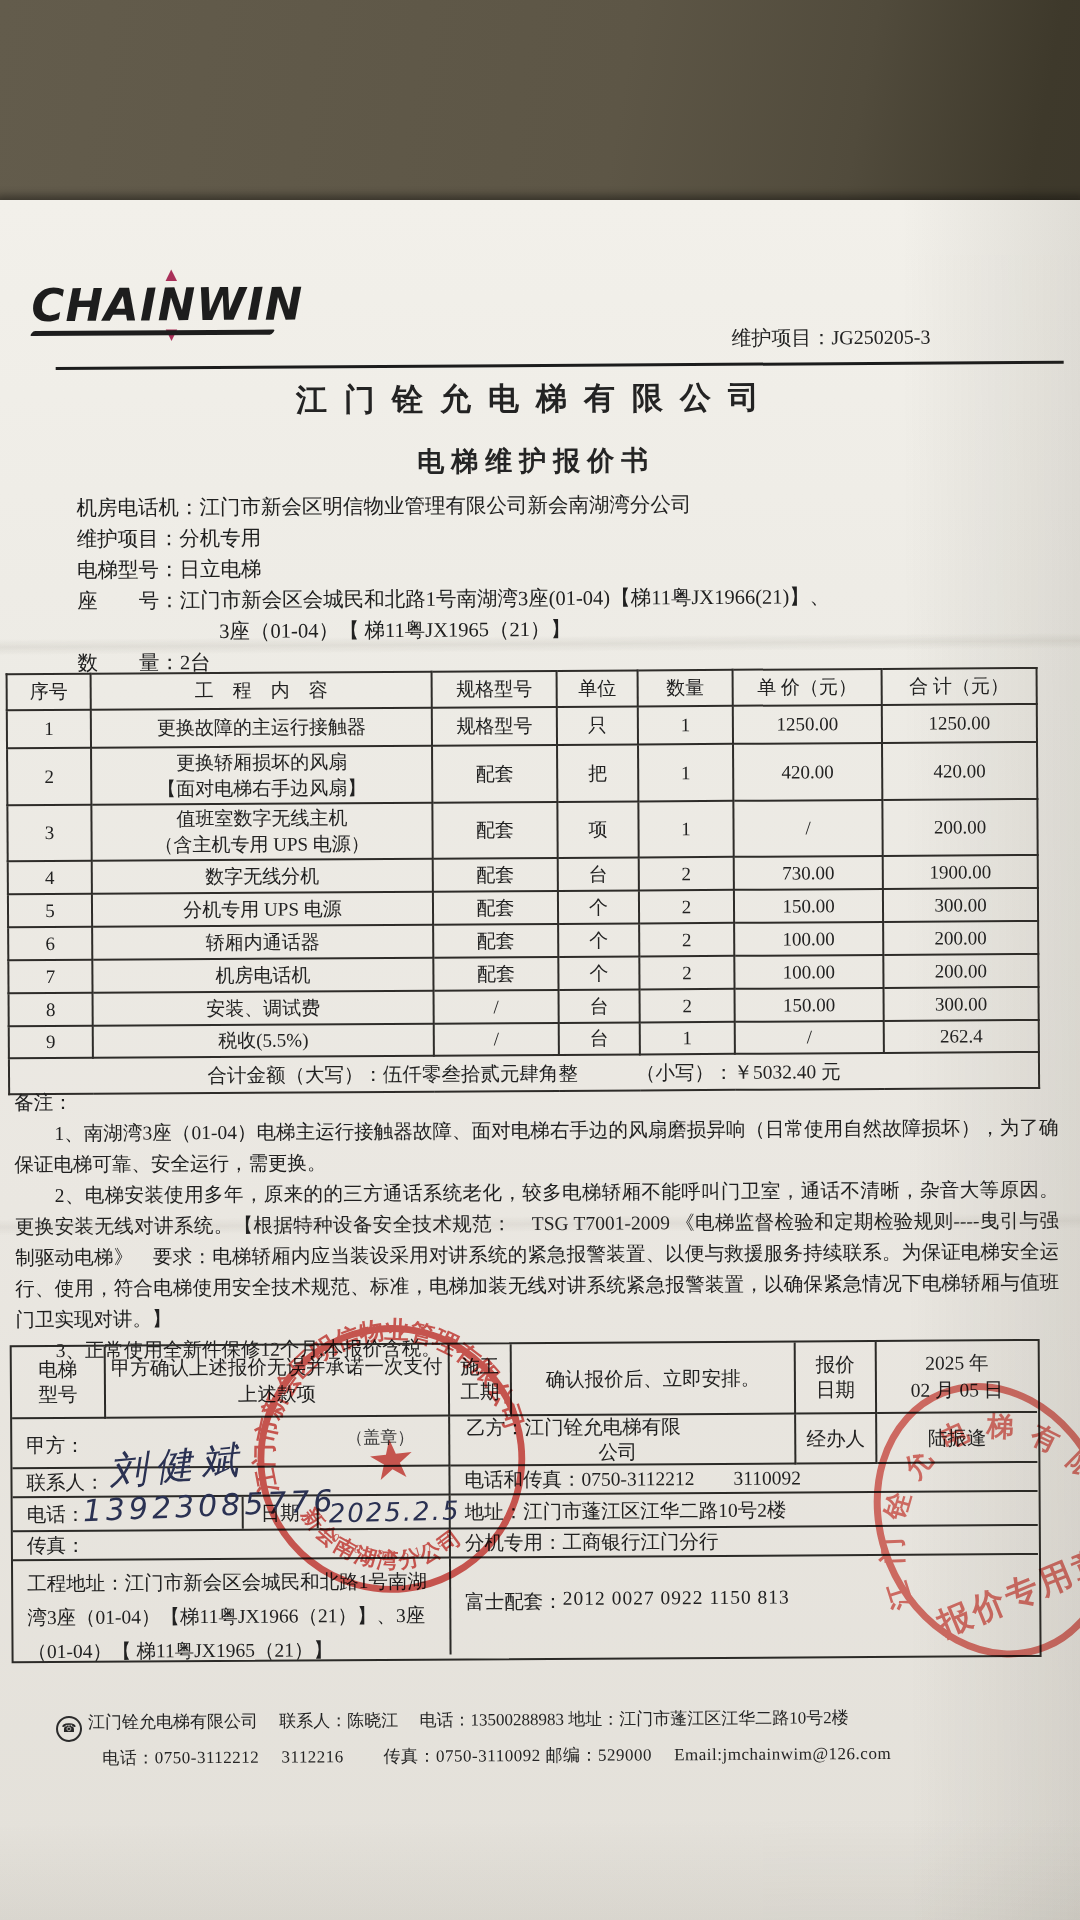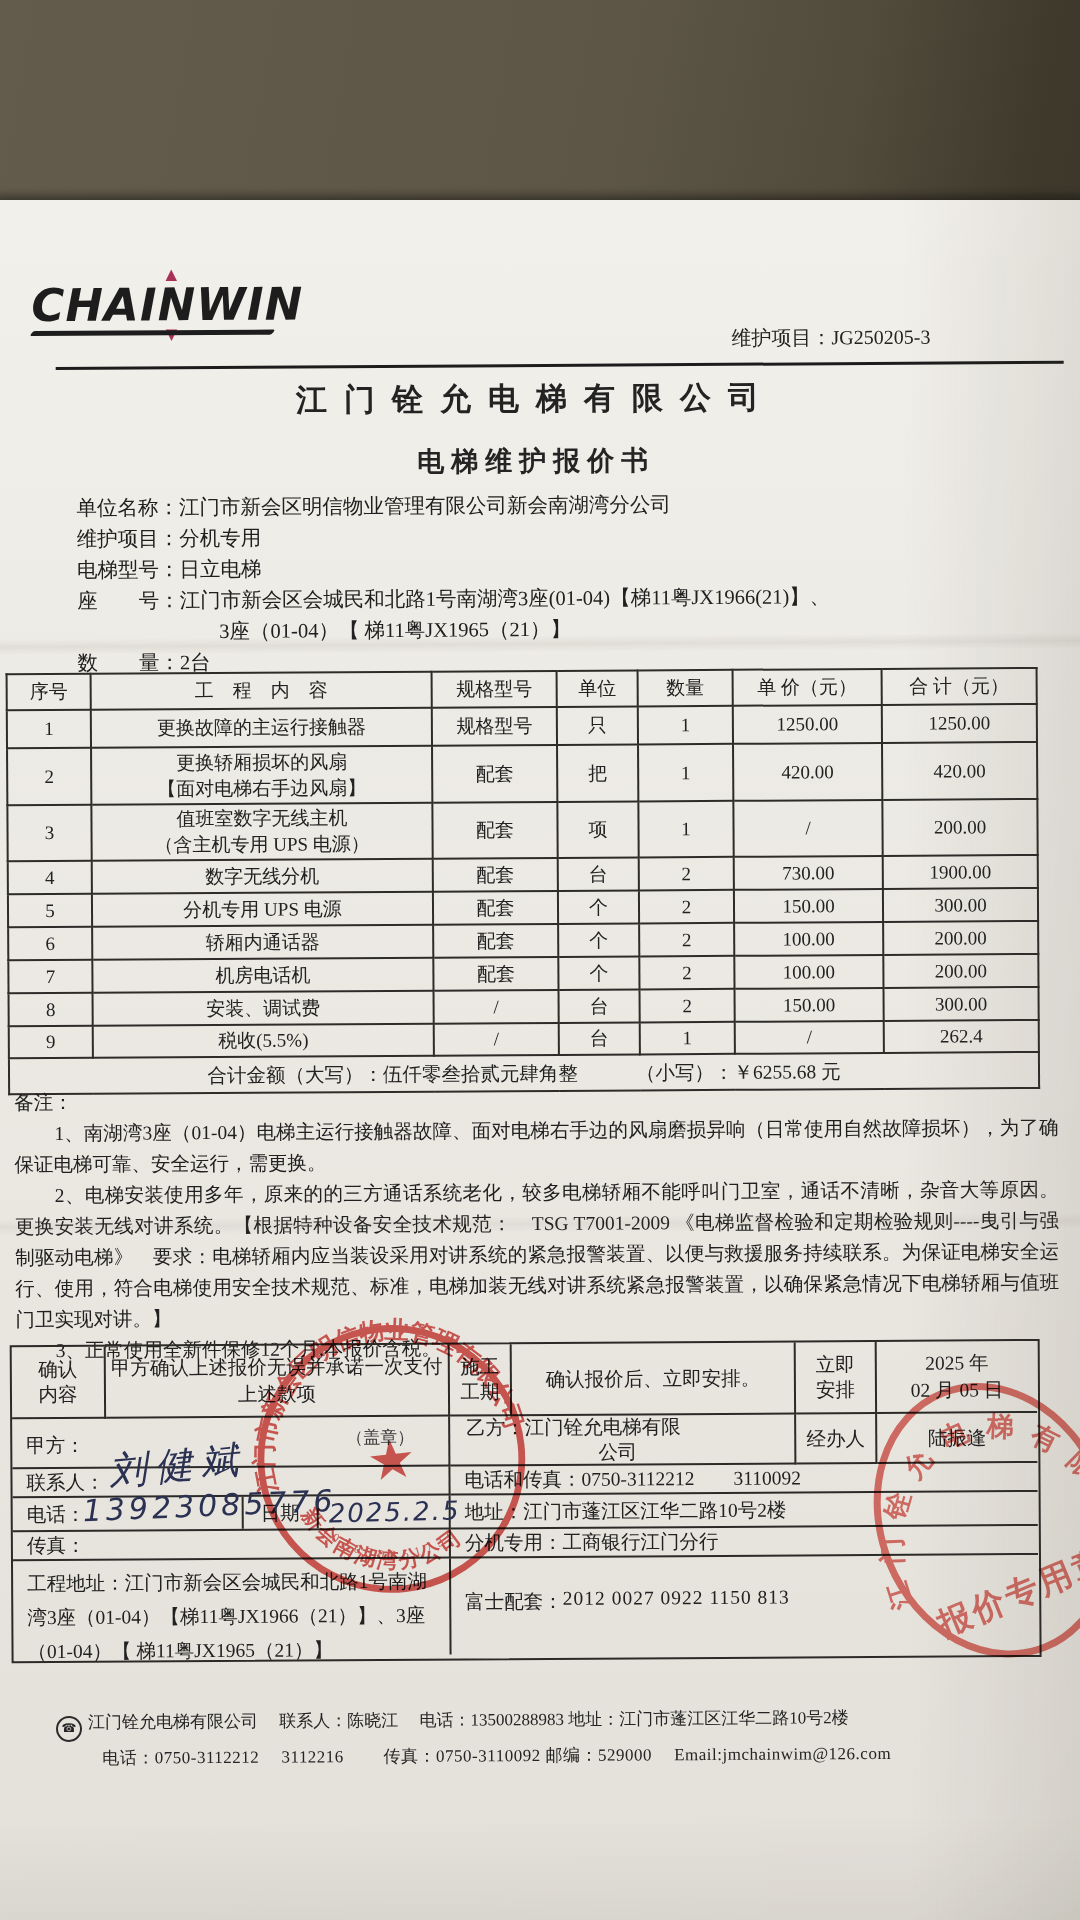--- a/index.html
+++ b/index.html
@@ -108,21 +108,21 @@
 
       <div class="quoteno">
         <span>维护项目：</span><span>JG250205-3</span>
       </div>
       <div class="hrule"></div>
 
       <div class="title1">江门铨允电梯有限公司</div>
       <div class="title2">电梯维护报价书</div>
 
       <div class="info">
-        <div><span class="lab">单位名称：</span><span>江门市新会区明信物业管理有限公司新会南湖湾分公司</span></div>
+        <div><span class="lab">机房电话机：</span><span>江门市新会区明信物业管理有限公司新会南湖湾分公司</span></div>
         <div><span class="lab">维护项目：</span><span>分机专用</span></div>
         <div><span class="lab">电梯型号：</span><span>日立电梯</span></div>
         <div><span class="lab">座　　号：</span><span>江门市新会区会城民和北路1号南湖湾3座(01-04)【梯11粤JX1966(21)】、</span></div>
         <div class="ind">3座（01-04）【 梯11粤JX1965（21）】</div>
         <div><span class="lab">数　　量：</span><span>2台</span></div>
       </div>
 
       <table class="main">
         <colgroup>
             <col style="width:84px">
@@ -239,44 +239,44 @@
                 <div class="c1">税收(5.5%)</div>
               </td>
               <td>/</td>
               <td>台</td>
               <td>1</td>
               <td>/</td>
               <td>262.4</td>
             </tr>
         <tr style="height:36px" class="totalrow">
           <td colspan="7">
-            <span>合计金额（大写）：</span><span>伍仟零叁拾贰元肆角整</span><span class="gap"></span><span>（小写）：</span><span>￥6255.68 元</span>
+            <span>合计金额（大写）：</span><span>伍仟零叁拾贰元肆角整</span><span class="gap"></span><span>（小写）：</span><span>￥5032.40 元</span>
           </td>
         </tr>
       </tbody>
         </table>
 
       <div class="remarks">
         <p class="rlabel">备注：</p>
         <p>1、南湖湾3座（01-04）电梯主运行接触器故障、面对电梯右手边的风扇磨损异响（日常使用自然故障损坏），为了确保证电梯可靠、安全运行，需更换。</p>
         <p>2、电梯安装使用多年，原来的的三方通话系统老化，较多电梯轿厢不能呼叫门卫室，通话不清晰，杂音大等原因。更换安装无线对讲系统。【根据特种设备安全技术规范：　TSG T7001-2009 《电梯监督检验和定期检验规则----曳引与强制驱动电梯》　要求：电梯轿厢内应当装设采用对讲系统的紧急报警装置、以便与救援服务持续联系。为保证电梯安全运行、使用，符合电梯使用安全技术规范、标准，电梯加装无线对讲系统紧急报警装置，以确保紧急情况下电梯轿厢与值班门卫实现对讲。】</p>
         <p>3、正常使用全新件保修12个月,本报价含税。</p>
       </div>
 
       <div class="confirm">
         <div class="cell">
-            <span class="narrow">确认内容</span>
+            <span class="narrow">电梯型号</span>
           </div>
         <div class="cell twol">甲方确认上述报价无误并承诺一次支付上述款项</div>
         <div class="cell">
             <span class="narrow">施工工期</span>
           </div>
         <div class="cell">确认报价后、立即安排。</div>
         <div class="cell">
-            <span class="narrow">立即安排</span>
+            <span class="narrow">报价日期</span>
           </div>
         <div class="cell nr twol">
             <div>
               <div>2025 年</div>
               <div>02 月 05 日</div>
             </div>
           </div>
 
         <div class="cell left partyA" style="grid-column:1 / span 2">
           <span>甲方：</span>

